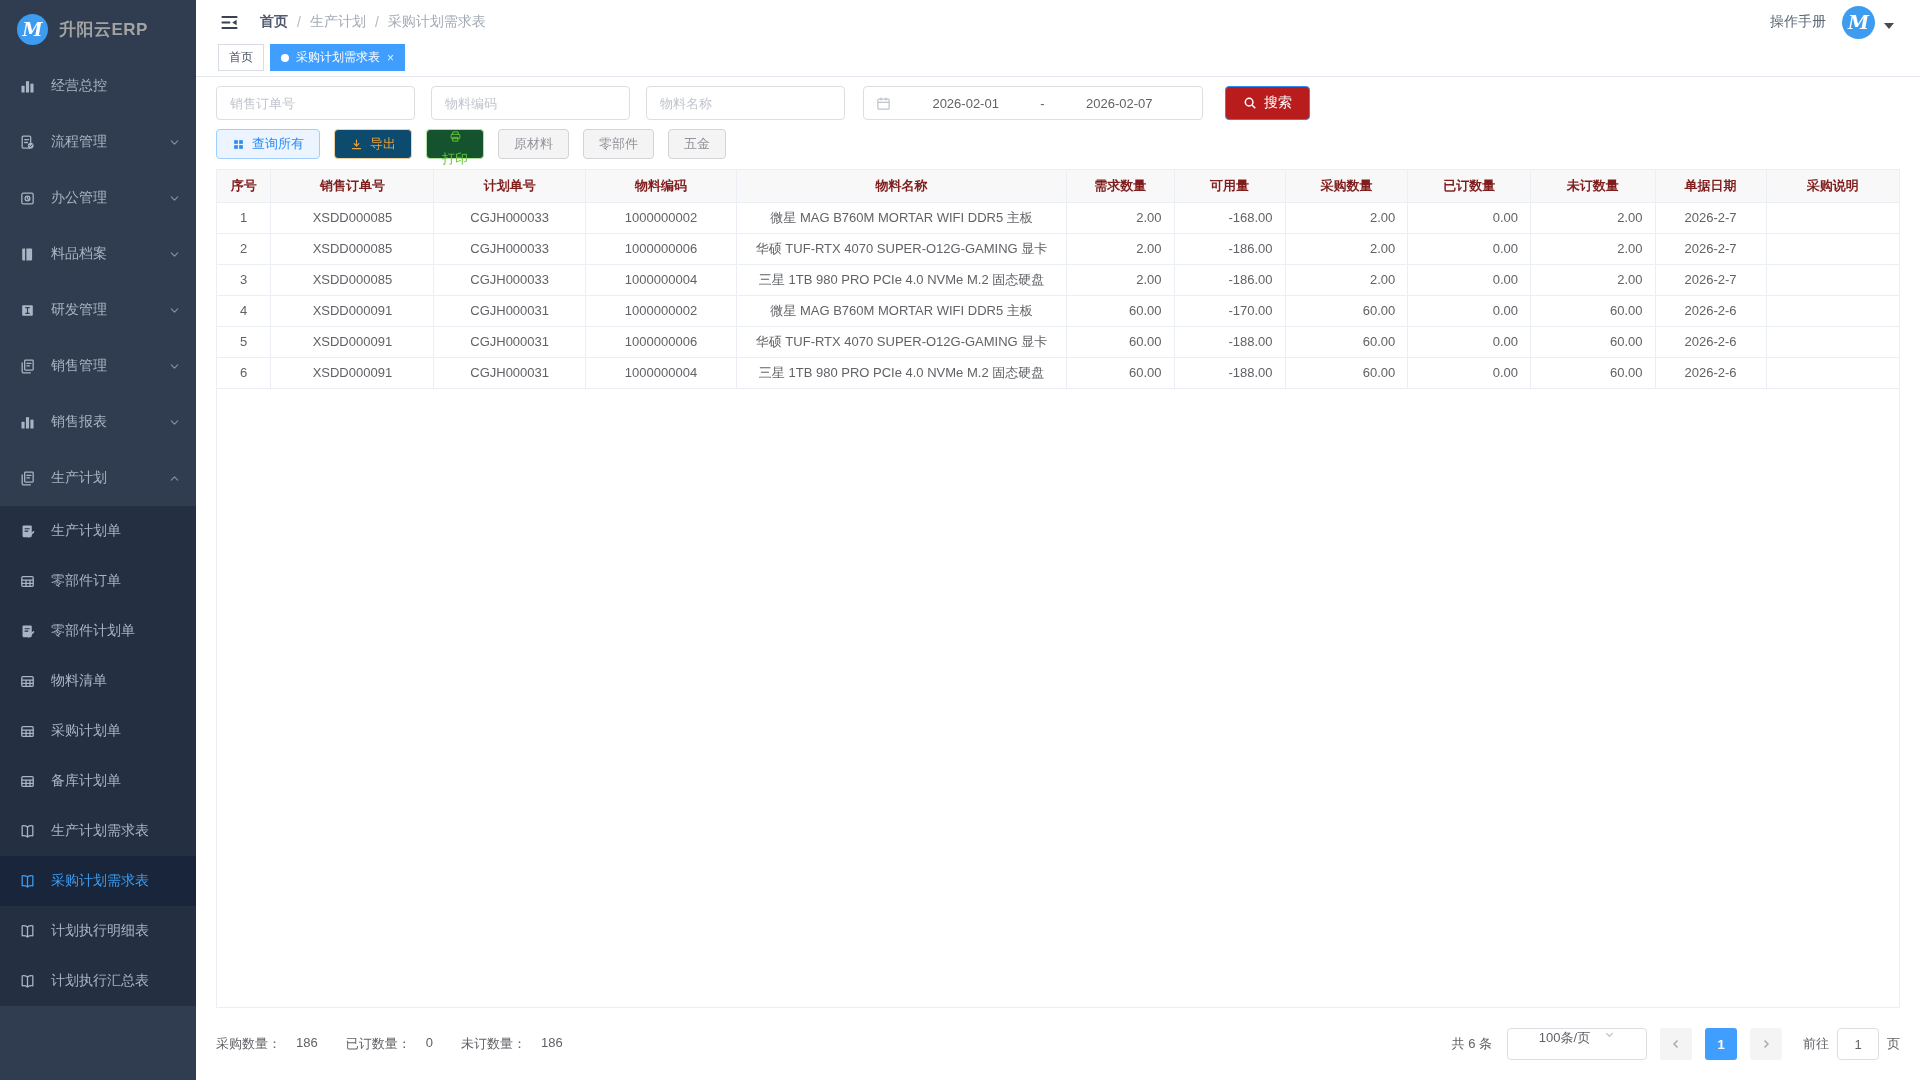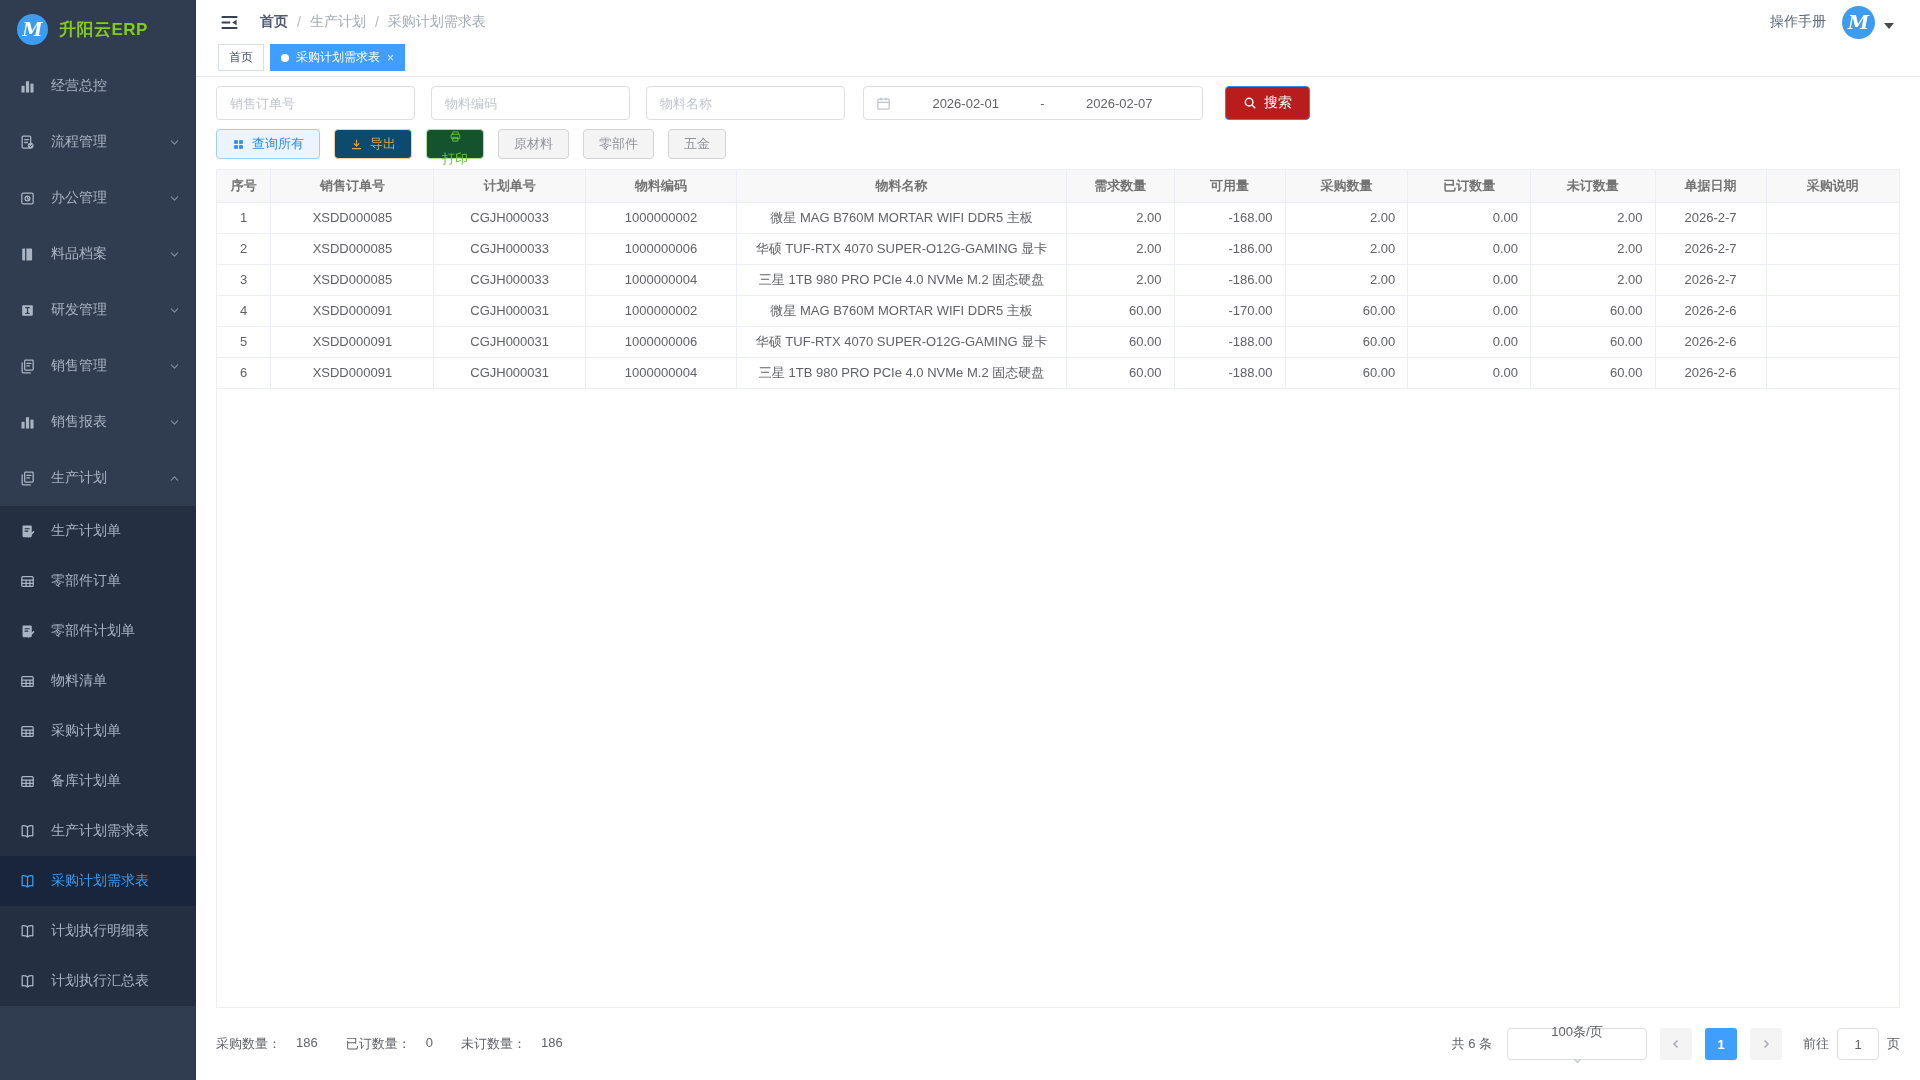--- a/index.html
+++ b/index.html
@@ -5,21 +5,21 @@
   *{box-sizing:border-box;margin:0;padding:0;}
   html,body{width:1920px;height:1080px;overflow:hidden;}
   body{display:flex;font-family:"Liberation Sans",sans-serif;background:#fff;color:#606266;}
   svg{display:block;width:100%;height:100%;}
 
   
   .sidebar{width:196px;height:1080px;background:#303c4f;flex-shrink:0;overflow:hidden;display:flex;flex-direction:column;}
   .logo{height:58px;display:flex;align-items:center;padding:0 0 0 17px;gap:11px;flex-shrink:0;}
   .logo-circle{width:31px;height:31px;border-radius:50%;background:#3d9cf0;color:#fff;display:flex;align-items:center;justify-content:center;
     font-family:"DejaVu Serif",serif;font-style:italic;font-weight:bold;font-size:18px;flex-shrink:0;}
-  .logo-title{color:#84cc16;font-weight:bold;font-size:17px;letter-spacing:.5px;}
+  .logo-title{color:#a3a3a3;font-weight:bold;font-size:17px;letter-spacing:.5px;}
   .side-item{height:56px;display:flex;align-items:center;padding:0 16px 0 19px;font-size:14px;color:#a9b4c4;cursor:pointer;flex-shrink:0;}
   .side-item .ico{width:17px;height:17px;margin-right:15px;flex-shrink:0;color:#a9b4c4;}
   .side-item .lbl{flex:1;white-space:nowrap;}
   .side-item .chev{width:11px;height:11px;color:#8492a6;}
   .side-item .chev.up{transform:rotate(180deg);}
   .submenu .side-item{height:50px;background:#243041;}
   .side-item.active{background:#19253a;color:#3d9cf0;}
   .side-item.active .ico{color:#3d9cf0;}
 
   
@@ -56,31 +56,31 @@
   .toolbar{display:flex;align-items:center;gap:14px;padding:9px 20px 10px 20px;flex-shrink:0;}
   .tbtn{height:30px;padding:0 15px;border-radius:4px;font-size:13px;display:flex;align-items:center;gap:7px;cursor:pointer;border:1px solid;font-family:inherit;background:#fff;}
   .tbtn .ico{width:13px;height:13px;}
   .tbtn.primary{background:#ecf5ff;border-color:#a0cfff;color:#2d8cf0;}
   .tbtn.warning{background:#0c4a6e;border-color:#f3d19e;color:#e6a23c;}
   .tbtn.success{background:#14532d;border-color:#b3e19d;color:#67c23a;flex-direction:column;}
   .tbtn.plain{background:#f4f4f5;border-color:#d3d4d6;color:#909399;}
 
   .tablewrap{flex:1;margin:0 20px;border:1px solid #ebeef5;overflow:hidden;min-height:0;}
   table{width:100%;border-collapse:collapse;font-size:13px;color:#606266;table-layout:fixed;}
-  th{height:32px;background:#f8f8f9;color:#737373;font-weight:bold;border-right:1px solid #ebeef5;border-bottom:1px solid #ebeef5;text-align:center;white-space:nowrap;overflow:hidden;}
+  th{height:32px;background:#f8f8f9;color:#7f1d1d;font-weight:bold;border-right:1px solid #ebeef5;border-bottom:1px solid #ebeef5;text-align:center;white-space:nowrap;overflow:hidden;}
   td{height:31px;border-right:1px solid #ebeef5;border-bottom:1px solid #ebeef5;text-align:center;white-space:nowrap;overflow:hidden;}
   th:last-child,td:last-child{border-right:none;}
   td:nth-child(n+6):nth-child(-n+10){text-align:right;padding-right:12px;}
 
   .statusbar{height:72px;display:flex;align-items:center;padding:0 20px;font-size:13px;color:#606266;flex-shrink:0;}
   .stats{display:flex;align-items:center;gap:28px;}
   .stat{display:flex;align-items:flex-start;gap:15px;}
   .pager{margin-left:auto;display:flex;align-items:center;gap:13px;}
   .total-lbl{margin-right:2px;}
-  .psize{width:140px;height:32px;border:1px solid #dcdee2;border-radius:4px;display:flex;align-items:center;justify-content:center;gap:14px;color:#606266;cursor:pointer;flex-direction:column;}
+  .psize{width:140px;height:32px;border:1px solid #dcdee2;border-radius:4px;display:flex;align-items:flex-start;justify-content:center;gap:14px;color:#606266;cursor:pointer;}
   .psize .chev{width:11px;height:11px;color:#c0c4cc;}
   .pbtn{width:32px;height:32px;border-radius:3px;background:#f4f4f5;display:flex;align-items:center;justify-content:center;cursor:pointer;color:#a8abb2;}
   .pbtn .chev{width:12px;height:12px;}
   .pnum{width:32px;height:32px;border-radius:3px;background:#409eff;color:#fff;display:flex;align-items:center;justify-content:center;font-weight:bold;cursor:pointer;}
   .goto{display:flex;align-items:center;gap:8px;margin-left:8px;}
   .goto-input{width:42px;height:32px;border:1px solid #dcdee2;border-radius:4px;text-align:center;font-size:13px;color:#606266;outline:none;font-family:inherit;}
 </style>
 </head>
 <body>
 

